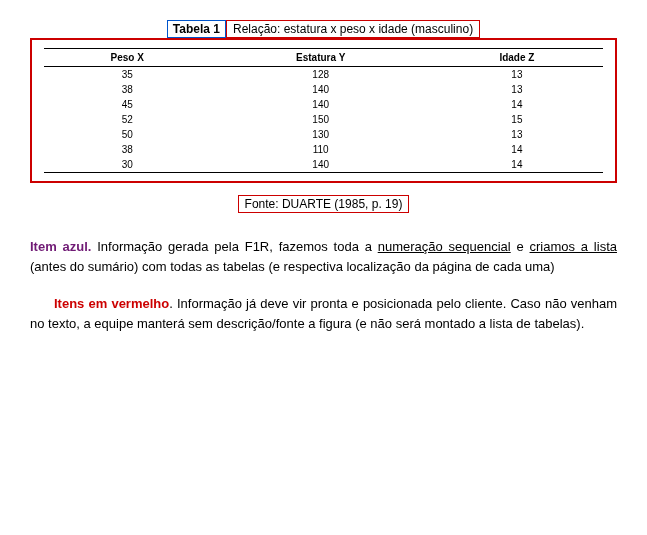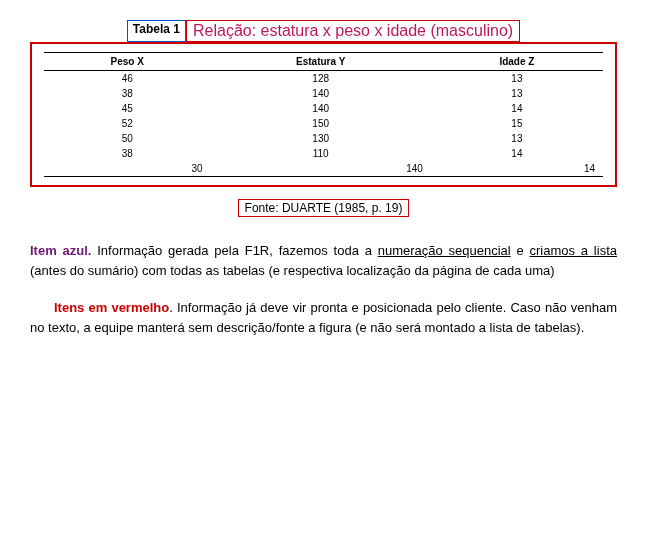--- a/index.html
+++ b/index.html
@@ -30,22 +30,22 @@
       border: 1.5px solid #0055cc;
       padding: 1px 5px;
       font-size: 12px;
       color: #000;
       font-weight: bold;
     }
 
     .table-relation {
       border: 1.5px solid #cc0000;
       padding: 1px 6px;
-      font-size: 16px;
-      color: #be185d;
+      font-size: 12px;
+      color: #000000;
     }
 
     table.data-table {
       width: 100%;
       border-collapse: collapse;
       font-size: 10px;
     }
 
     table.data-table th {
       text-align: center;
@@ -55,21 +55,20 @@
       padding: 3px 8px;
     }
 
     table.data-table td {
       text-align: center;
       padding: 2px 8px;
     }
 
     table.data-table tr:last-child td {
       border-bottom: 1.5px solid #000;
-      text-align: right;
     }
 
     .table-source-area {
       display: flex;
       justify-content: center;
       margin-top: 12px;
     }
 
     .table-source {
       border: 1.5px solid #cc0000;
@@ -118,21 +117,21 @@
     <table class="data-table">
       <thead>
         <tr>
           <th>Peso X</th>
           <th>Estatura Y</th>
           <th>Idade Z</th>
         </tr>
       </thead>
       <tbody id="table-body">
       <tr>
-            <td>46</td>
+            <td>35</td>
             <td>128</td>
             <td>13</td>
           </tr>
           <tr>
             <td>38</td>
             <td>140</td>
             <td>13</td>
           </tr>
           <tr>
             <td>45</td>

